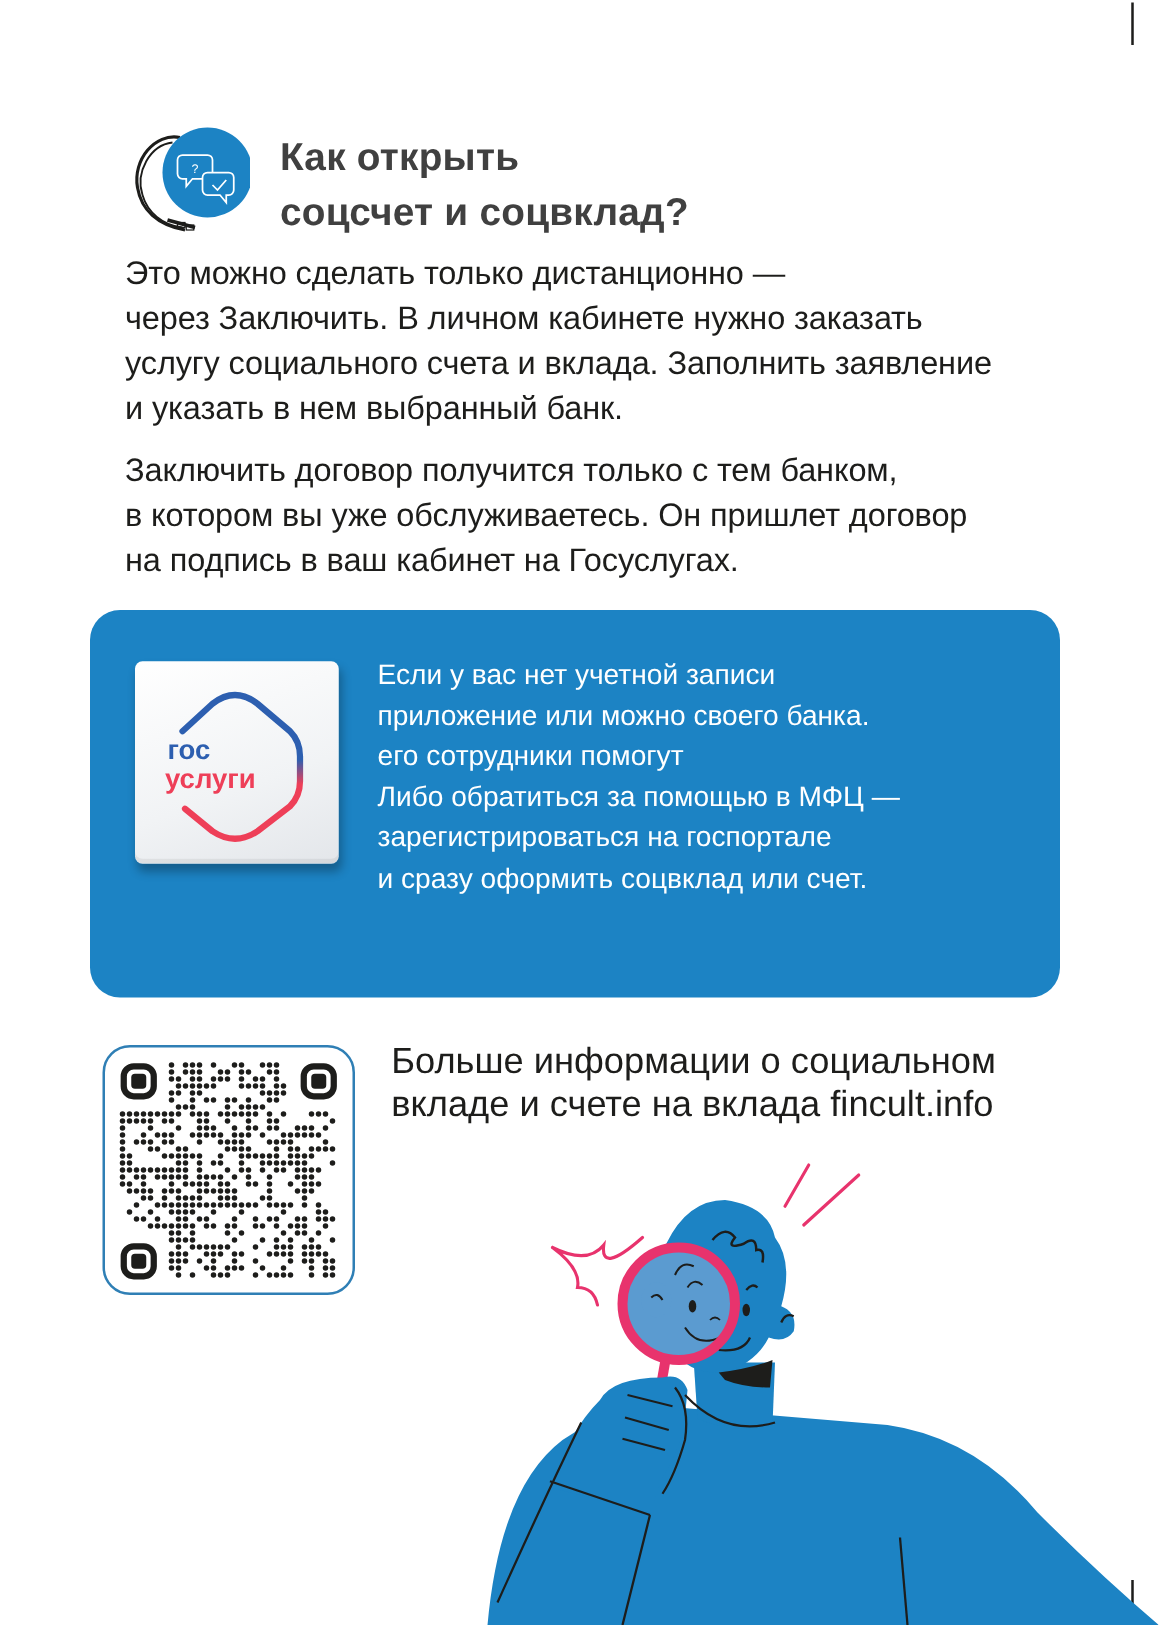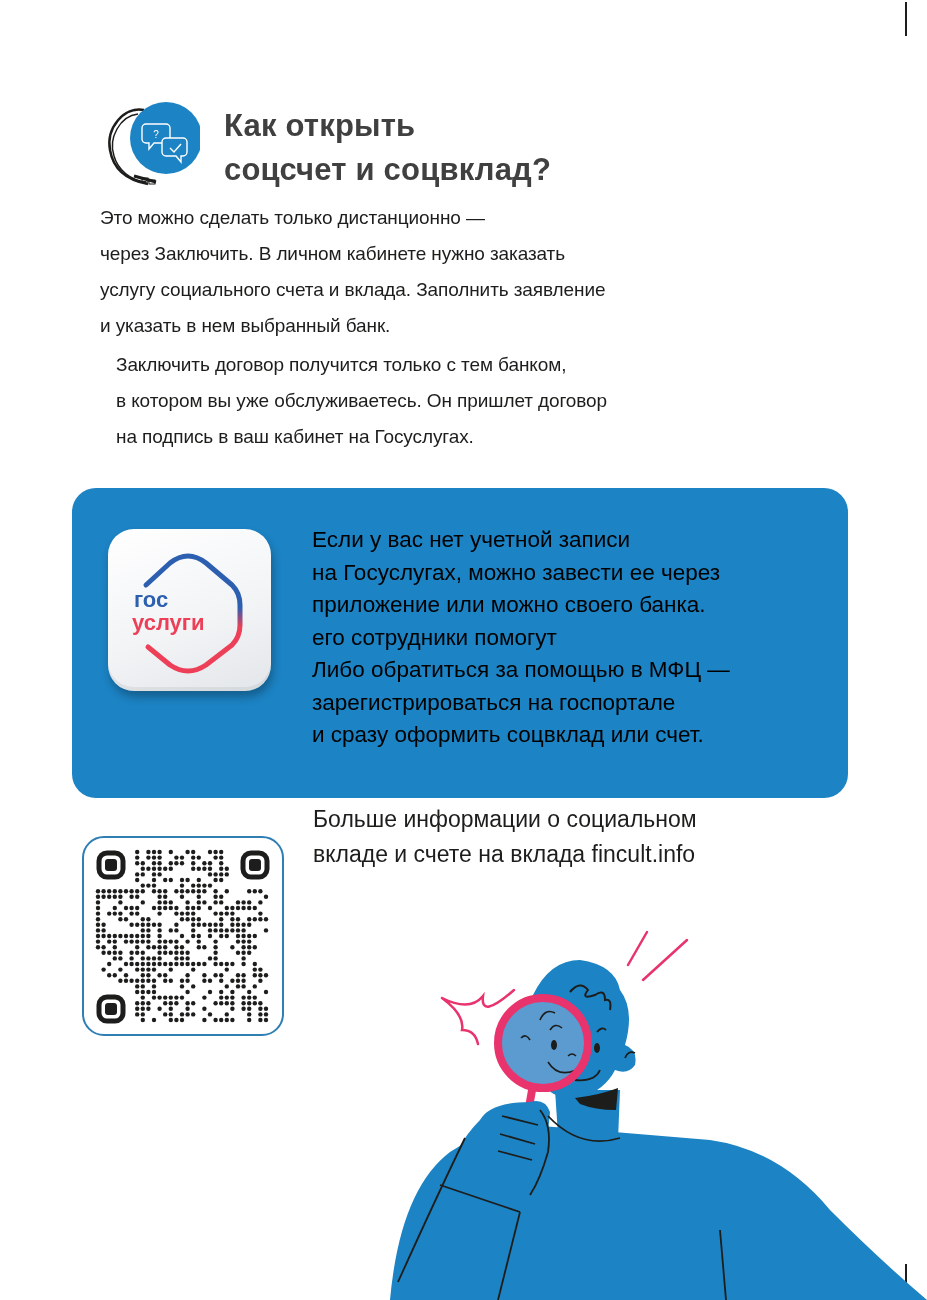--- a/index.html
+++ b/index.html
@@ -17,54 +17,54 @@
     .header-icon { position:absolute; left:0; top:0; width:96px; height:94px; }
     .title {
       position:absolute; left:120px; top:6px; margin:0;
       font-size:31px; line-height:44px; font-weight:bold; color:#404040;
       letter-spacing:0.2px;
     }
     .title span { display:block; }
 
     .body-text {
       position:absolute; left:100px; width:760px;
-      font-size:19px; line-height:36px; color:#1d1d1b; margin:0;
+      font-size:26px; line-height:36px; color:#1d1d1b; margin:0;
       letter-spacing:-0.1px;
     }
     .body-text span { display:block; white-space:nowrap; }
     .p1 { top:200px; }
-    .p2 { top:347px;margin-left:16px; }
+    .p2 { top:358px; }
 
     .info-card {
       position:absolute; left:72px; top:488px; width:776px; height:310px;
       background:#1c83c4; border-radius:24px;
     }
     .app-icon {
       position:absolute; left:36px; top:41px; width:163px; height:162px;
-      border-radius:26px;
+      border-radius:6px;
       background:linear-gradient(160deg,#ffffff 0%,#f1f3f5 60%,#e3e6ea 100%);
       box-shadow:2px 6px 8px rgba(0,0,0,0.28), inset 0 -4px 0 rgba(0,0,0,0.06);
     }
     .app-icon svg { position:absolute; left:0; top:0; }
     .card-text {
-      position:absolute; left:240px; top:36px; width:520px;
-      font-size:22.5px; line-height:32.5px; color:#000000; margin:0;
+      position:absolute; left:230px; top:36px; width:520px;
+      font-size:22.5px; line-height:32.5px; color:#ffffff; margin:0;
     }
     .card-text span { display:block; white-space:nowrap; }
 
     .qr-box {
       position:absolute; left:82px; top:836px; width:202px; height:200px;
       border:2px solid #2f7fb5; border-radius:22px; background:#fff;
       box-sizing:border-box;
     }
     .qr-box svg { position:absolute; left:10px; top:10px; }
 
     .more-text {
-      position:absolute; left:313px; top:802px; width:560px;
-      font-size:23px; line-height:35px; color:#1d1d1b; margin:0;
+      position:absolute; left:313px; top:832px; width:560px;
+      font-size:29px; line-height:35px; color:#1d1d1b; margin:0;
     }
     .more-text span.line { display:block; white-space:nowrap; }
     .more-text b { font-weight:normal; }
 
     .illustration { position:absolute; left:380px; top:920px; width:547px; height:380px; }
   </style>
 </head>
 <body>
 
 <div class="crop-mark crop-top"></div>
@@ -114,21 +114,20 @@
           <stop offset="1" stop-color="#ee3f58"></stop>
         </linearGradient>
       </defs>
       <path d="M38 56 L62 34 Q80 20 98 34 L124 56 Q132 64 132 76 L132 96 Q132 108 124 116 L98 136 Q80 148 62 136 L40 118" fill="none" stroke="url(#hexGrad)" stroke-width="5" stroke-linecap="round" stroke-linejoin="round"></path>
       <text x="26" y="78" font-size="22" font-weight="bold" fill="#2d5fb0" font-family="Liberation Sans, sans-serif">гос</text>
       <text x="24" y="101" font-size="22" font-weight="bold" fill="#ee3f58" font-family="Liberation Sans, sans-serif">услуги</text>
     </svg>
   </div>
   <p class="card-text">
     <span>Если у вас нет учетной записи</span>
-    <span>на Госуслугах, можно завести ее через</span>
     <span>приложение или можно своего банка.</span>
     <span>его сотрудники помогут</span>
     <span>Либо обратиться за помощью в МФЦ —</span>
     <span>зарегистрироваться на госпортале</span>
     <span>и сразу оформить соцвклад или счет.</span>
   </p>
 </div>
 
 <div class="qr-box">
   <svg id="qr-svg" width="178" height="178" viewBox="0 0 178 178">

